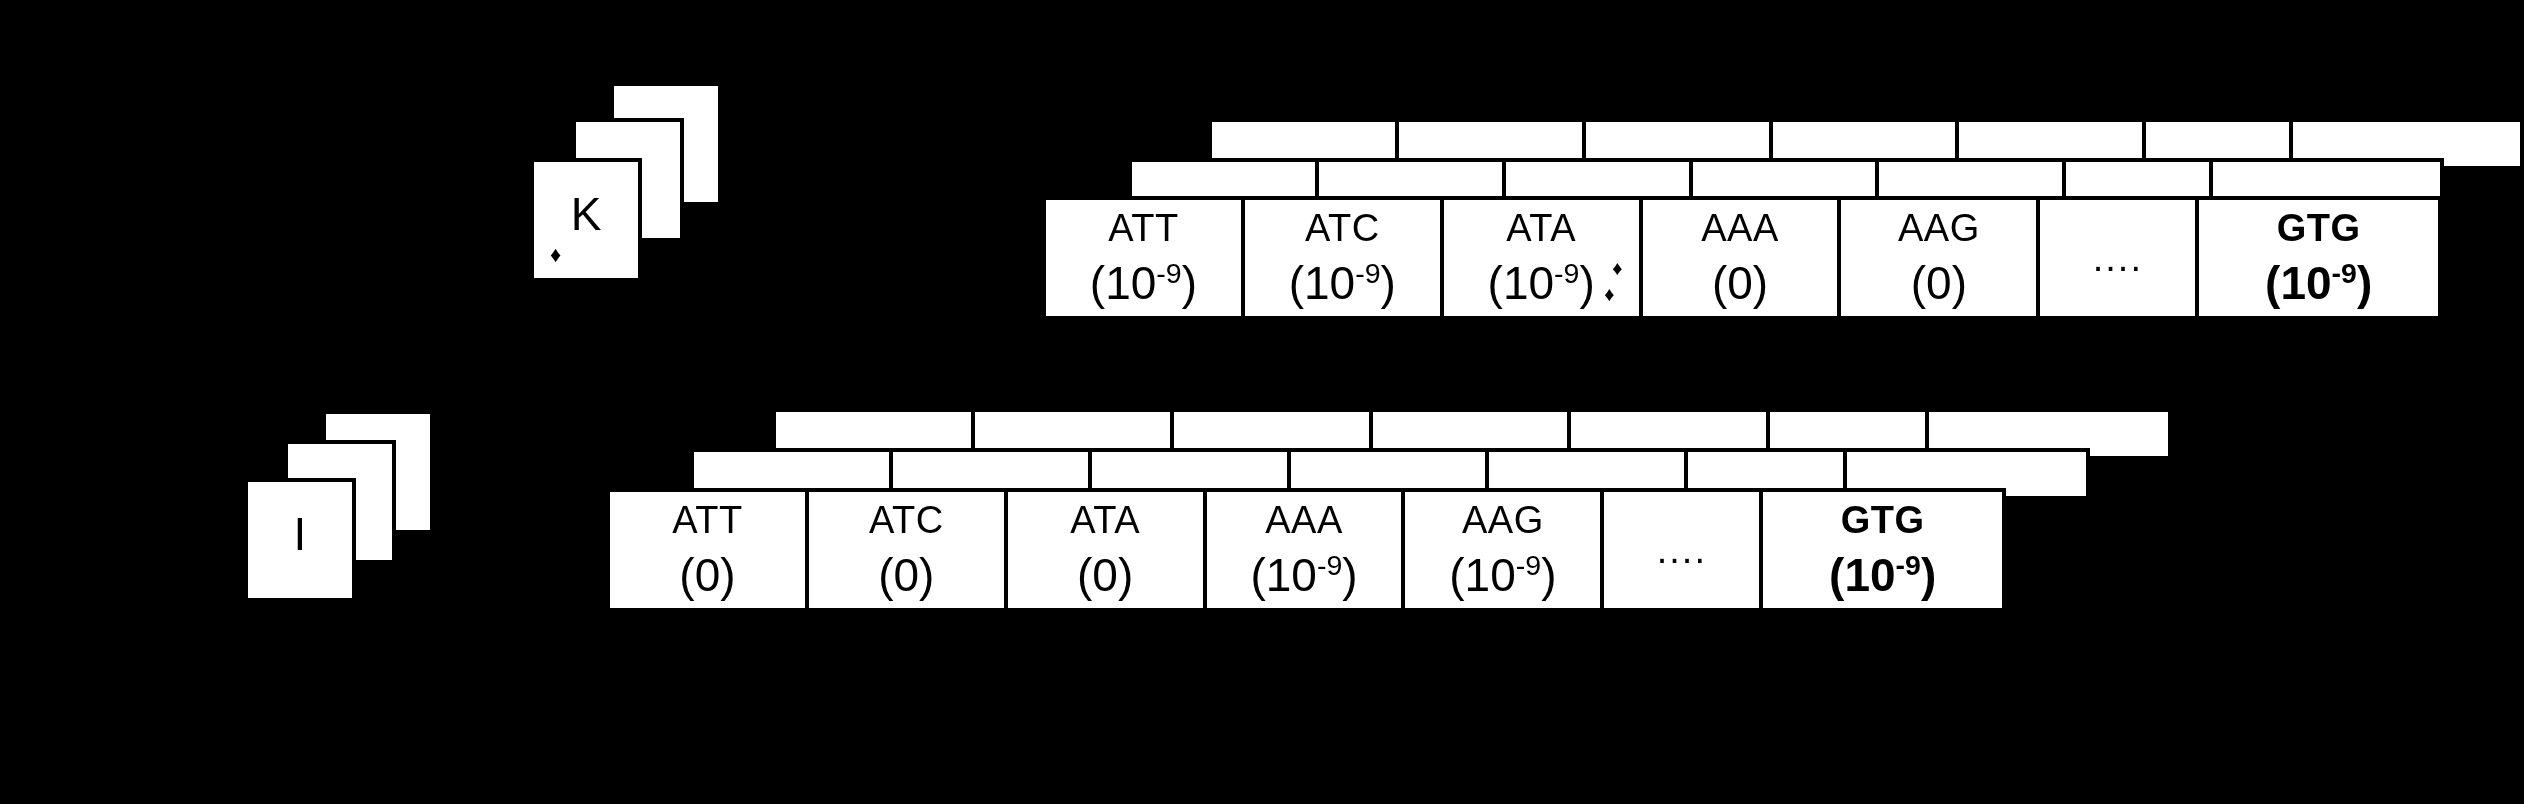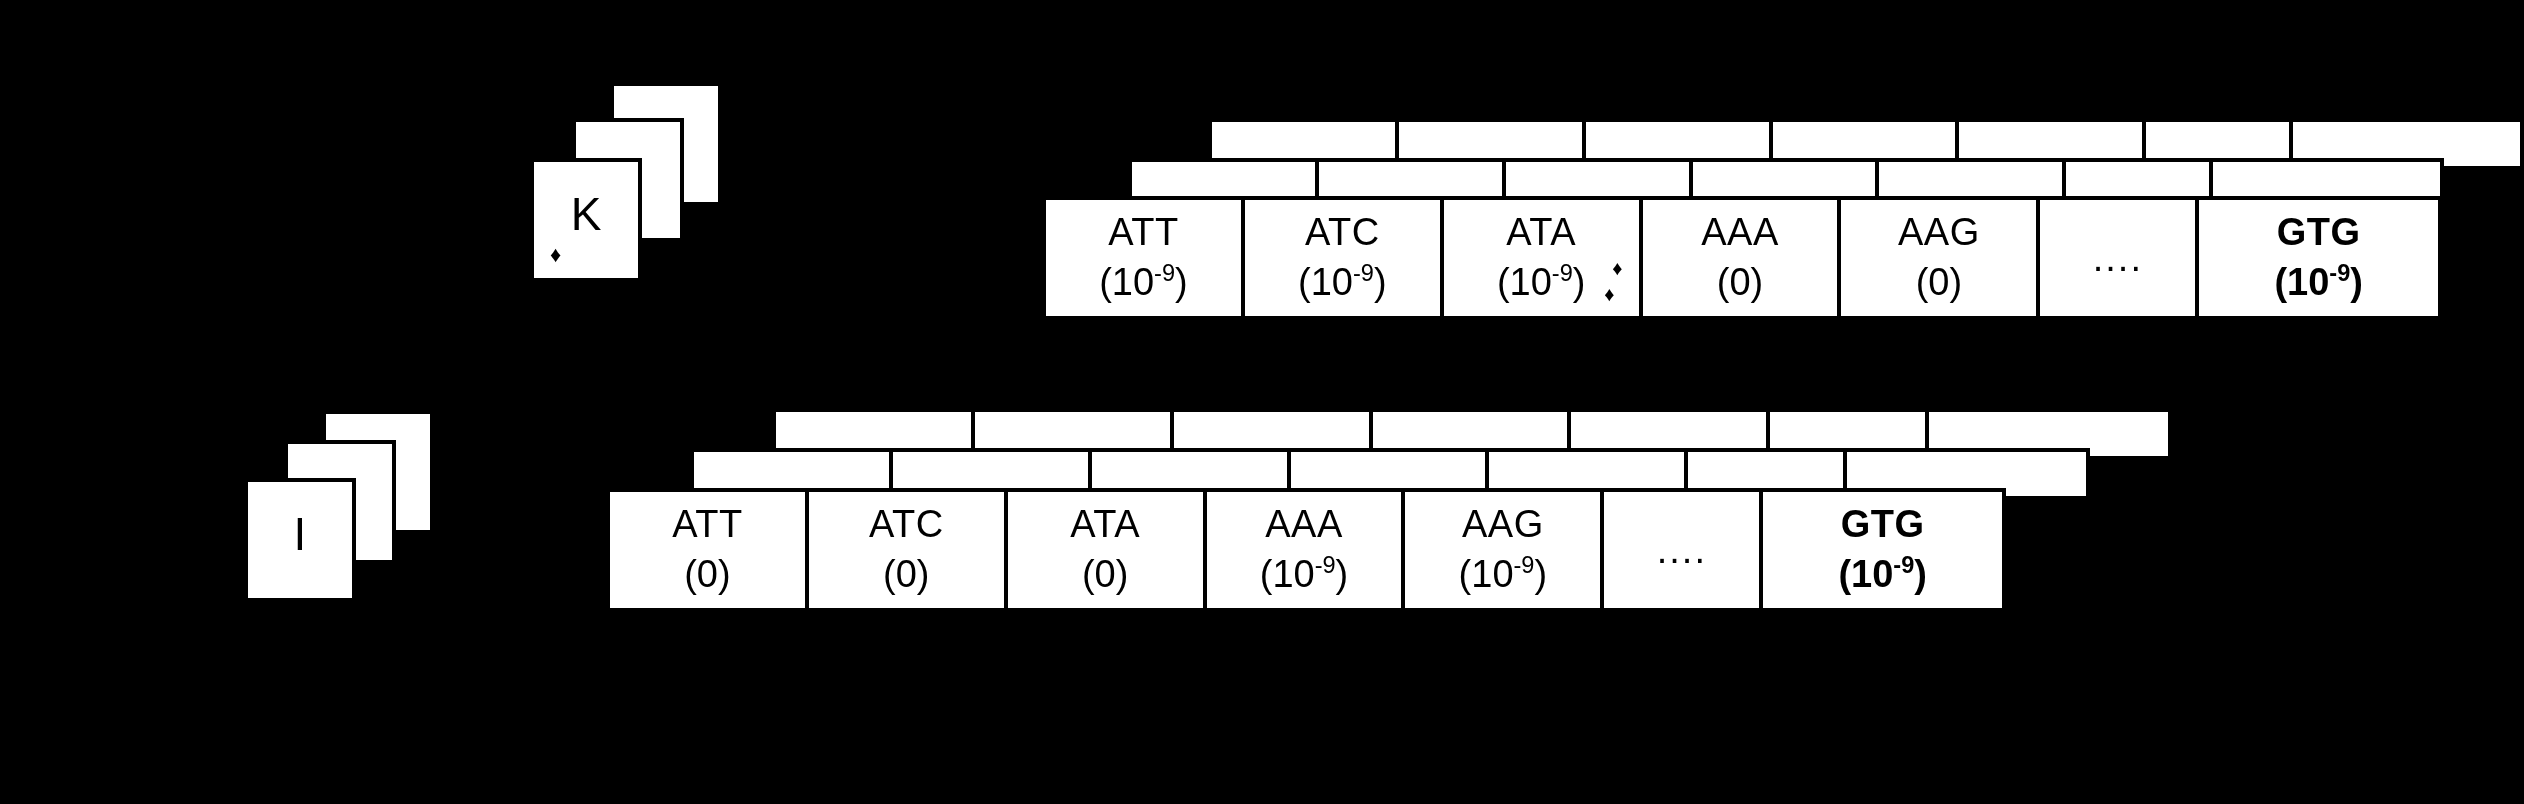--- a/index.html
+++ b/index.html
@@ -60,21 +60,21 @@
     color: #000000;
   }
   .tbl-cell:last-child { border-right: none; font-weight: bold; }
 
   .cell-codon {
     font-size: 38px;
     line-height: 1.05;
     letter-spacing: 0.5px;
   }
   .cell-val {
-    font-size: 38px;
+    font-size: 46px;
     line-height: 1.05;
     margin-top: 10px;
   }
   .cell-val sup {
     font-size: 0.62em;
     vertical-align: super;
     line-height: 0;
   }
   .cell-ellipsis {
     font-size: 38px;

